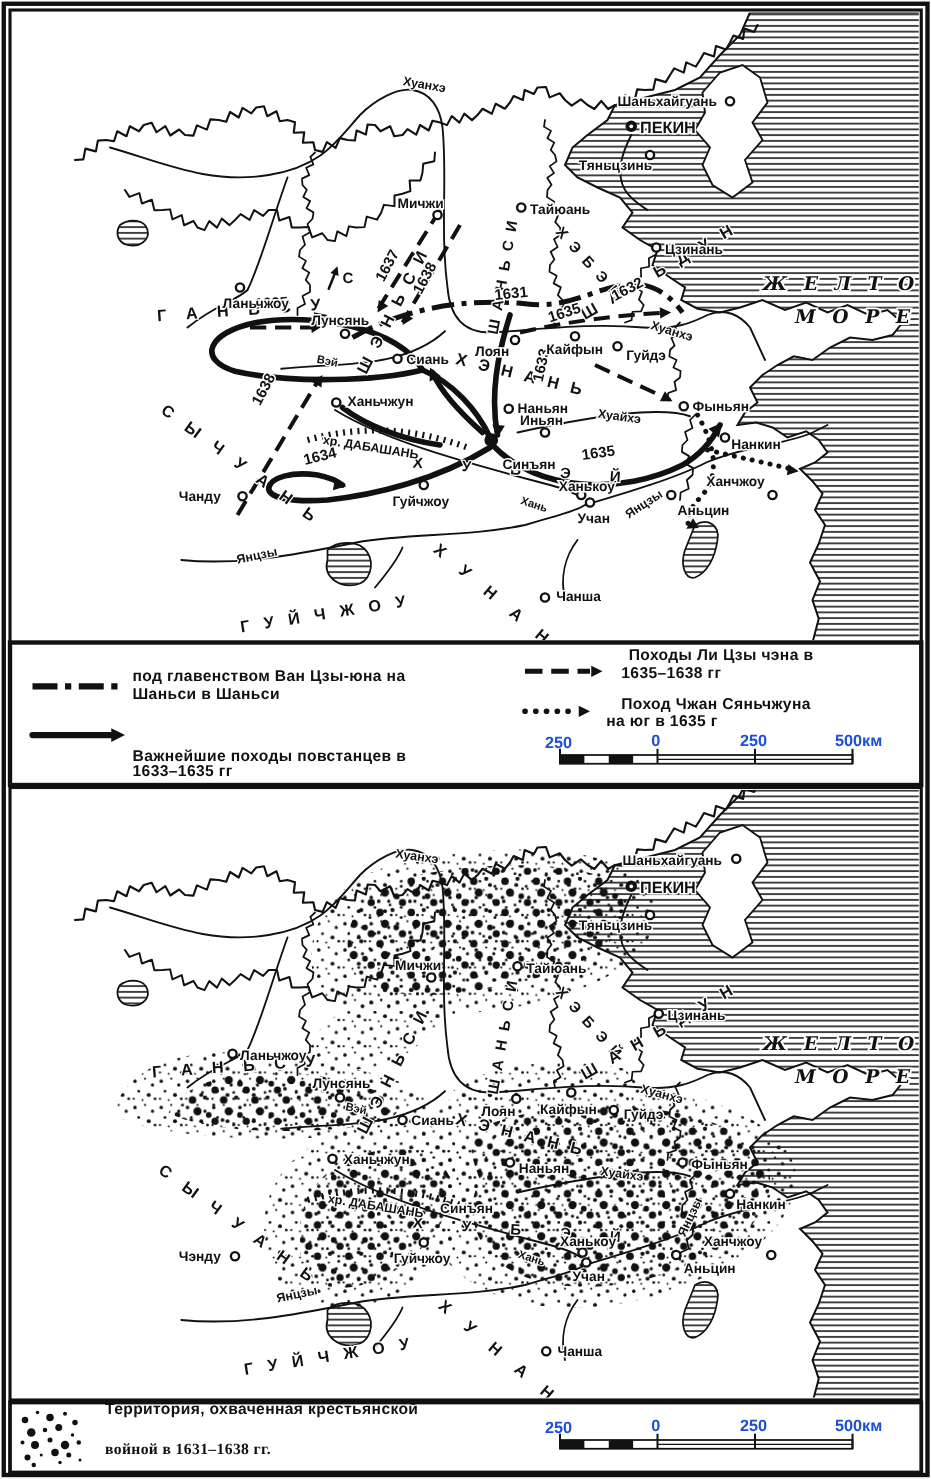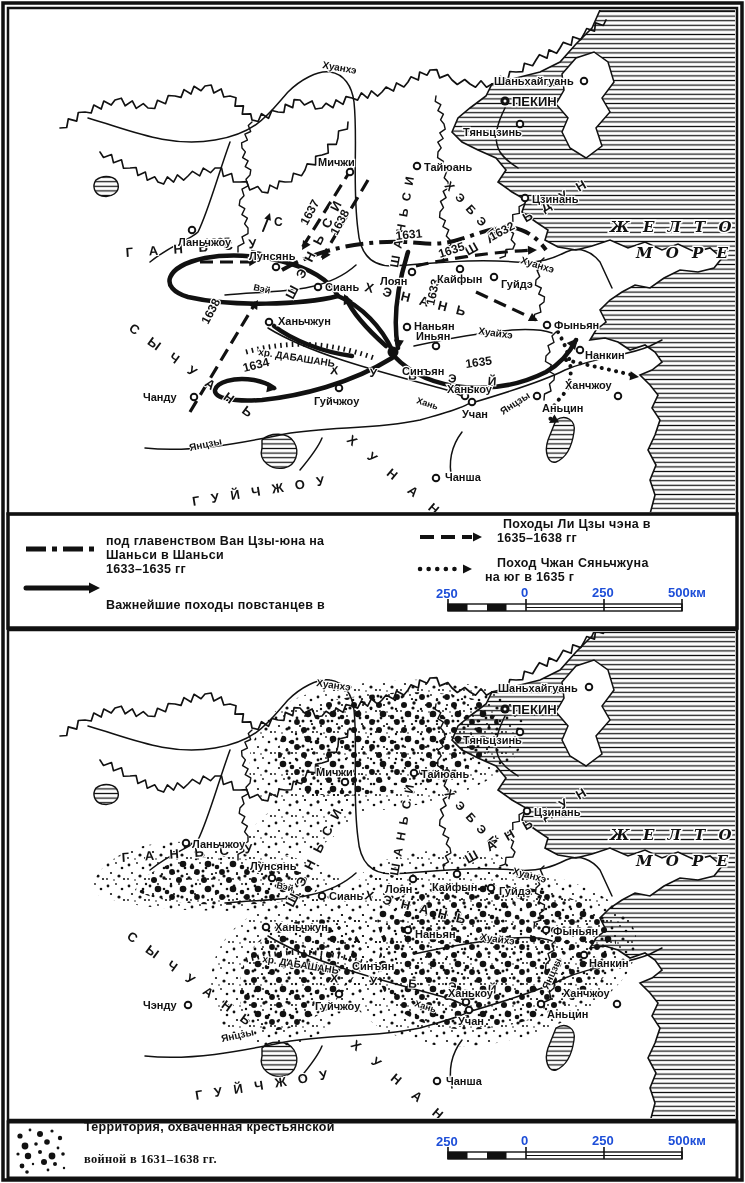--- a/index.html
+++ b/index.html
@@ -344,21 +344,21 @@
         <path d="M526,1147 V1159" stroke="#111111" stroke-width="1.6"></path>
         <path d="M604,1147 V1159" stroke="#111111" stroke-width="1.6"></path>
         <path d="M682,1147 V1159" stroke="#111111" stroke-width="1.6"></path>
       </g>
     </svg>
 
   
   <div class="legend-line" style="left:106px;top:534px;">под главенством Ван Цзы-юна на</div>
   <div class="legend-line" style="left:106px;top:548px;">Шаньси в Шаньси</div>
   <div class="legend-line" style="left:106px;top:572px;margin-top:26px;">Важнейшие походы повстанцев в</div>
-  <div class="legend-line" style="left:106px;top:562px;">1633–1635 гг</div>
+  <div class="legend-line" style="left:106px;top:610px;">1633–1635 гг</div>
   <div class="legend-line" style="left:503px;top:517px;">Походы Ли Цзы чэна в</div>
   <div class="legend-line" style="left:497px;top:531px;">1635–1638 гг</div>
   <div class="legend-line" style="left:497px;top:556px;">Поход Чжан Сяньчжуна</div>
   <div class="legend-line" style="left:485px;top:570px;">на юг в 1635 г</div>
 
   
   <div class="scale-num" style="left:436px;top:586px;">250</div>
   <div class="scale-num" style="left:521px;top:585px;">0</div>
   <div class="scale-num" style="left:592px;top:585px;">250</div>
   <div class="scale-num" style="left:668px;top:585px;">500км</div>

